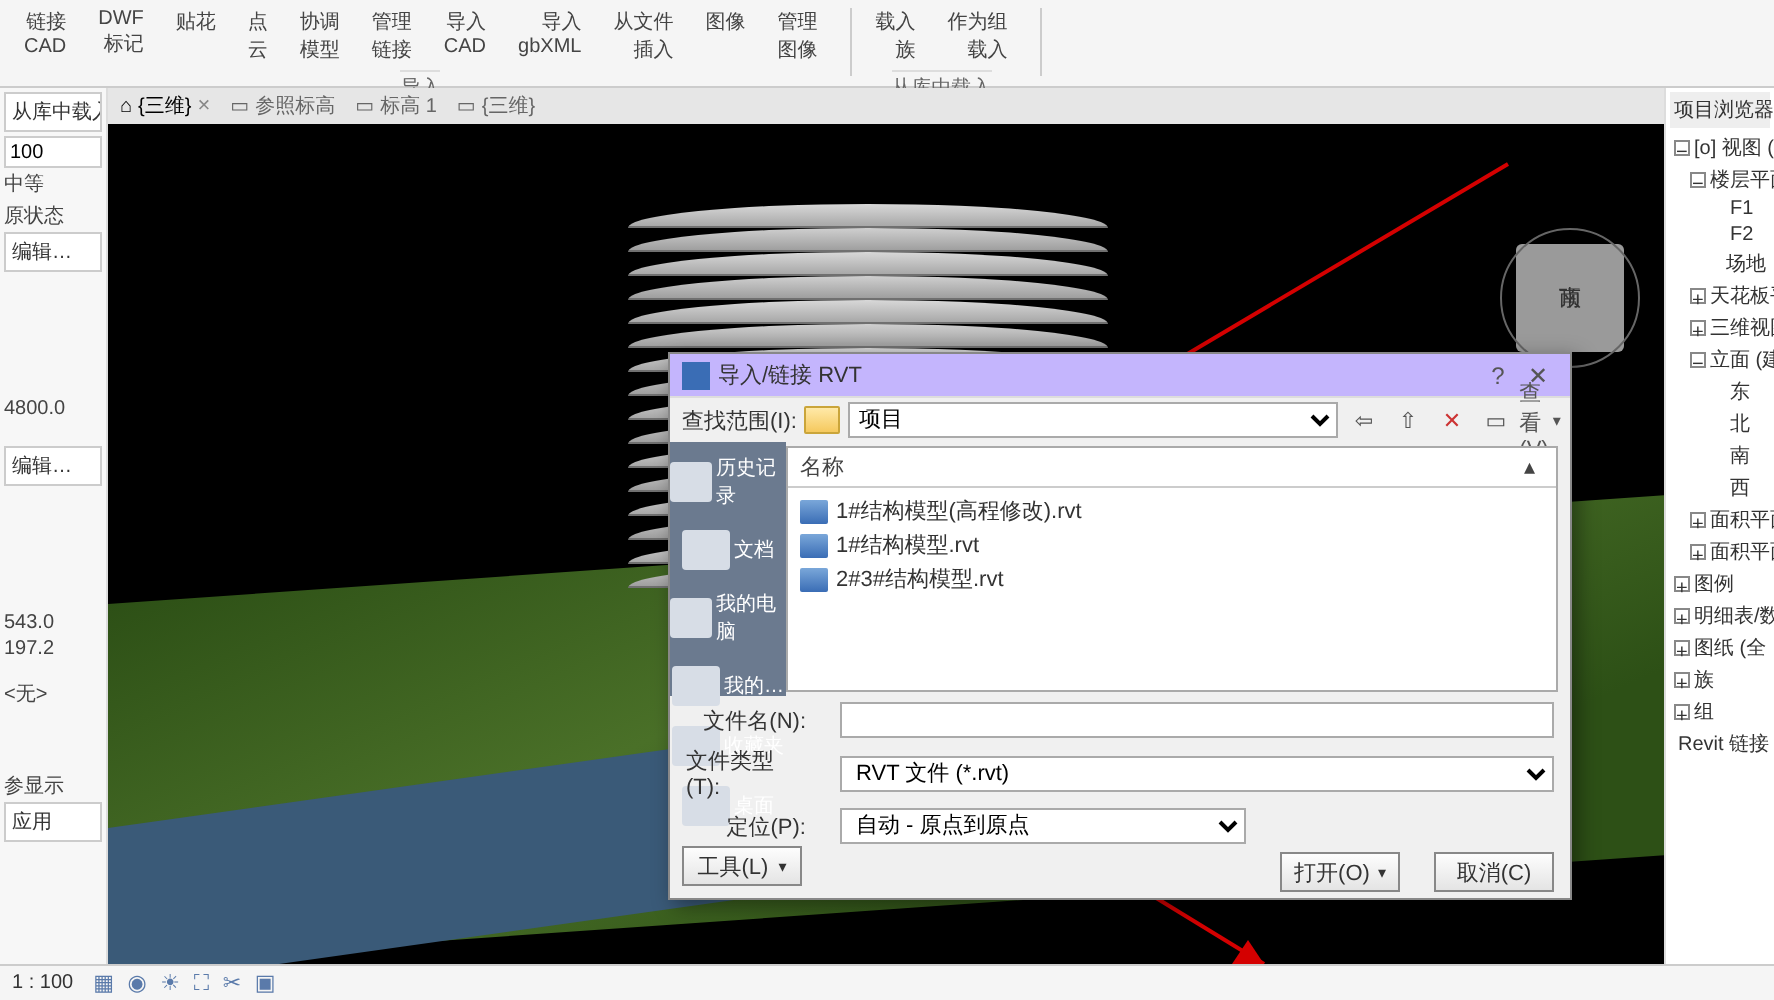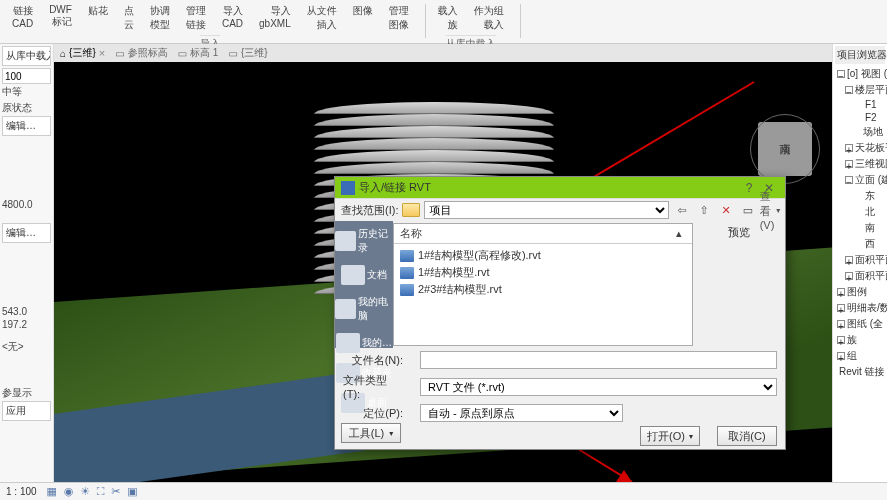--- a/index.html
+++ b/index.html
@@ -43,21 +43,21 @@
 
 
 .rightpanel { width:55px; background:#fff; border-left:1px solid #ddd; font-size:10px; padding:2px; overflow:hidden;}
 .rp-title { font-size:10px; padding:2px; background:#eee; margin-bottom:2px; white-space:nowrap; }
 .rp-item { display:flex; align-items:center; gap:2px; padding:1px 2px; cursor:pointer; white-space:nowrap; }
 .rp-box { width:8px; height:8px; border:1px solid #888; display:inline-block; flex-shrink:0;}
 .rp-indent1 { padding-left:10px;} .rp-indent2{padding-left:18px;}
 
 
 .dialog { position:absolute; left:334px; top:176px; width:452px; height:274px; background:#f0f0f0; border:1px solid #888; box-shadow:3px 3px 10px rgba(0,0,0,.4); display:flex; flex-direction:column; }
-.dlg-title { height:22px; display:flex; align-items:center; padding:0 6px; background:#84cc16; border-bottom:1px solid #ddd; }
+.dlg-title { height:22px; display:flex; align-items:center; padding:0 6px; background:#c4b5fd; border-bottom:1px solid #ddd; }
 .dlg-title .icon { width:14px; height:14px; background:#3a6db5; margin-right:4px; }
 .dlg-title .t { flex:1; font-size:11px; }
 .dlg-title .btn { width:20px; text-align:center; font-size:12px; color:#555; cursor:pointer;}
 .dlg-look { height:22px; display:flex; align-items:center; padding:2px 6px; gap:4px; background:#f0f0f0; }
 .dlg-look label { font-size:11px; }
 .dlg-look select { flex:1; height:18px; font-size:11px; background:#fff; border:1px solid #aaa; }
 .dlg-look .tbtn { width:18px; height:18px; display:flex; align-items:center; justify-content:center; cursor:pointer; color:#555;}
 .dlg-body { flex:1; display:flex; min-height:0; }
 .places { width:58px; background:#6b7a8f; display:flex; flex-direction:column; align-items:center; padding-top:6px; gap:10px; }
 .place { display:flex; flex-direction:row; align-items:center; color:#fff; font-size:10px; cursor:pointer; gap:2px;}
@@ -396,23 +396,20 @@
               <span class="fi"></span>
               <span>1#结构模型.rvt</span>
             </div>
             <div class="frow">
               <span class="fi"></span>
               <span>2#3#结构模型.rvt</span>
             </div>
           </div>
       <div class="fblank"></div>
     </div>
-    <div class="fpreview">
-      <div class="pt">预览</div>
-    </div>
   </div>
   <div class="dlg-bottom">
     <label>文件名(N):</label>
     <input type="text" style="grid-column: 2 / 5;" value="">
     <label>文件类型(T):</label>
     <select style="grid-column:2/5"><option>RVT 文件 (*.rvt)</option></select>
     <label>定位(P):</label>
     <select style="grid-column:2/3"><option>自动 - 原点到原点</option></select>
     <div></div>
         <div></div>

